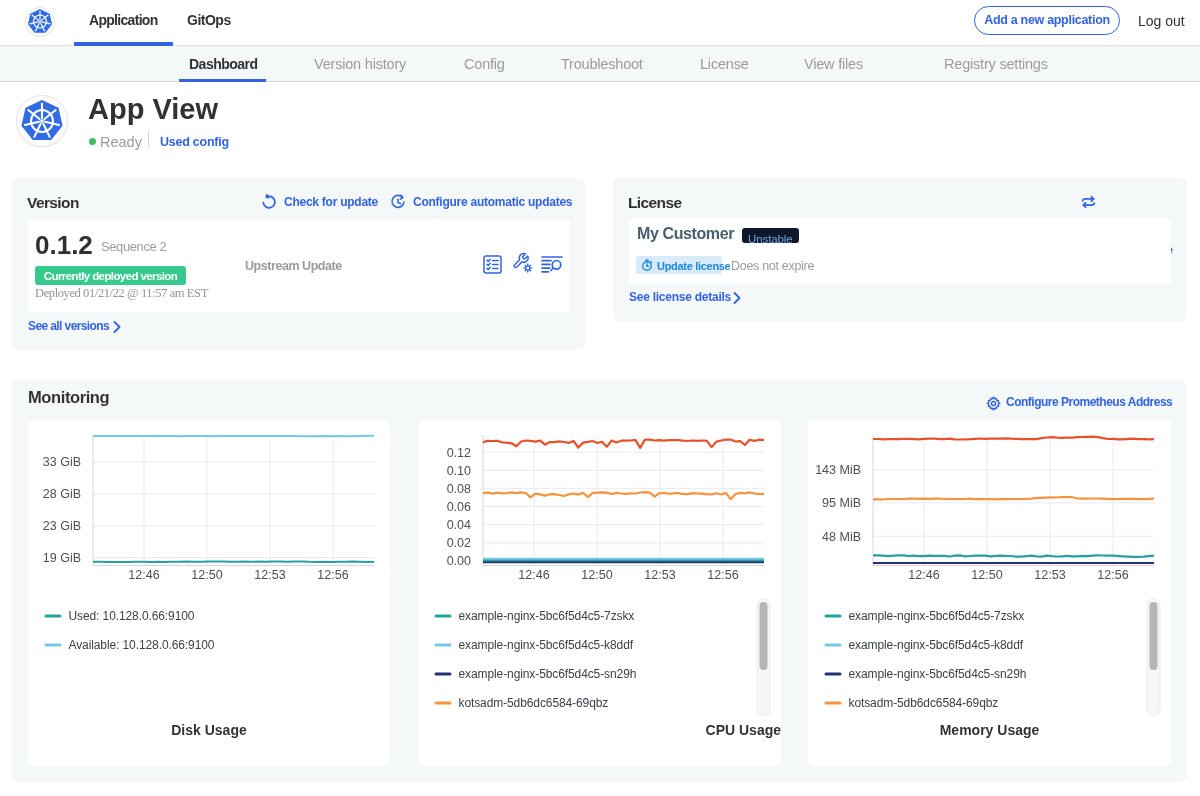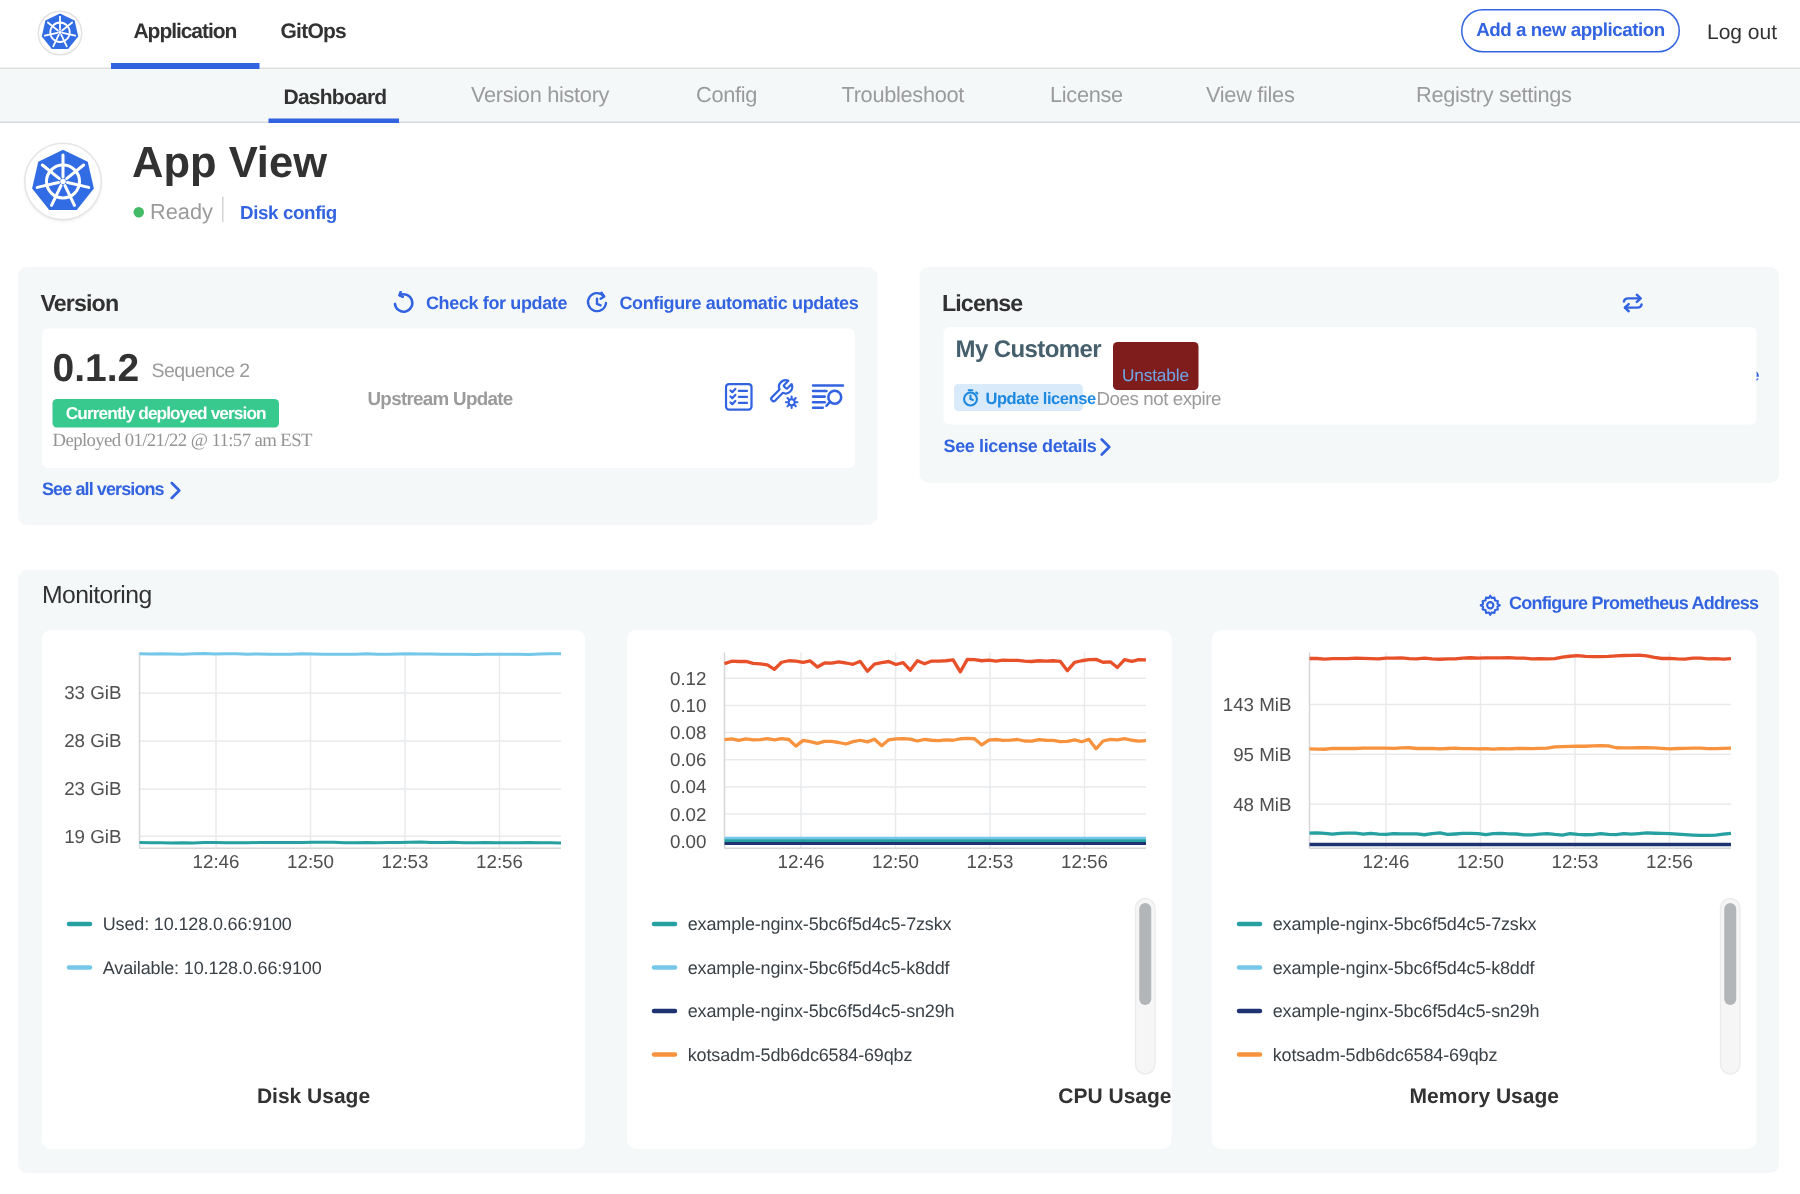--- a/index.html
+++ b/index.html
@@ -56,21 +56,21 @@
   <div class="abs subtab" style="left:944px;">Registry settings</div>
 
   <div class="abs" style="left:16px;top:95px;width:52px;height:52px;border-radius:50%;background:#fff;border:1px solid #e5e5e5;box-shadow:0 1px 2px rgba(0,0,0,.06);"></div>
   <svg class="abs" style="left:20px;top:98px;" width="44" height="46">
       <use href="#k8s"></use>
     </svg>
   <div class="abs" style="left:88px;top:93px;font-size:29px;font-weight:bold;color:#323232;">App View</div>
   <div class="abs" style="left:89px;top:138px;width:7px;height:7px;border-radius:50%;background:#44bb66;"></div>
   <div class="abs" style="left:100px;top:134px;font-size:14.5px;color:#9b9b9b;">Ready</div>
   <div class="abs" style="left:148px;top:131px;width:1px;height:17px;background:#d4d4d4;"></div>
-  <div class="abs" style="left:160px;top:135px;font-size:12.5px;font-weight:bold;color:#3263e0;letter-spacing:-0.25px;">Disk config</div>
+  <div class="abs" style="left:160px;top:135px;font-size:12.5px;font-weight:bold;color:#3263e0;letter-spacing:-0.25px;">Used config</div>
 
   <div class="abs" style="left:12px;top:178px;width:573px;height:172px;background:#f5f8f9;border-radius:6px;"></div>
   <div class="abs cardtitle" style="left:27px;top:194px;">Version</div>
   <svg class="abs" style="left:261px;top:194px;" width="16" height="16" viewBox="0 0 16 16" fill="none" stroke="#3263e0" stroke-width="1.7" stroke-linecap="round">
     <g transform="translate(16,0) scale(-1,1)">
         <path d="M13.7 8.6 A5.8 5.8 0 1 1 10.5 2.8"></path>
     <polyline points="9.9,0.7 10.7,2.9 8.5,3.8" stroke-linejoin="round"></polyline>
       </g>
   </svg>
   <div class="abs bluelink" style="left:284px;top:195px;">Check for update</div>
@@ -128,38 +128,38 @@
   <div class="abs cardtitle" style="left:628px;top:194px;">License</div>
   <svg class="abs" style="left:1080px;top:194px;" width="17" height="16" viewBox="0 0 17 16" fill="none" stroke="#3263e0" stroke-width="1.6" stroke-linecap="round" stroke-linejoin="round">
     <path d="M13.4 4.9 H5.4 C3.8 4.9 2.8 6 2.6 7"></path>
     <polyline points="11.2,2.5 13.8,4.9 11.2,7.3"></polyline>
     <path d="M3.6 11.1 H11.6 C13.2 11.1 14.2 10 14.4 9"></path>
     <polyline points="5.8,8.7 3.2,11.1 5.8,13.5"></polyline>
   </svg>
   <div class="abs bluelink" style="left:1103px;top:195px;margin-top:48px;">Sync license</div>
   <div class="abs" style="left:629px;top:218px;width:542px;height:65px;background:#fff;border-radius:4px;"></div>
   <div class="abs" style="left:637px;top:225px;font-size:16px;font-weight:bold;color:#45606c;letter-spacing:-0.4px;">My Customer</div>
-  <div class="abs" style="left:742px;top:228px;height:15px;background:#7f1d1d;border-radius:3px;font-size:11.5px;color:#6fa8e8;line-height:15px;padding:16px 6px;letter-spacing:-0.1px;">Unstable</div>
+  <div class="abs" style="left:742px;top:228px;height:15px;background:#0f172a;border-radius:3px;font-size:11.5px;color:#6fa8e8;line-height:15px;padding:4px 6px;letter-spacing:-0.1px;">Unstable</div>
   <div class="abs" style="left:636px;top:256px;width:86px;height:18px;background:#d9eafa;border-radius:3px;"></div>
   <svg class="abs" style="left:641px;top:259px;" width="12" height="13" viewBox="0 0 12 13" fill="none" stroke="#1d88e0" stroke-width="1.4" stroke-linecap="round">
     <circle cx="6" cy="7" r="4.3"></circle>
     <line x1="6" y1="7" x2="6" y2="4.7"></line>
       <line x1="6" y1="7" x2="7.6" y2="7.6"></line>
     <line x1="4.8" y1="1.2" x2="7.2" y2="1.2"></line>
       <line x1="9.8" y1="2.6" x2="10.6" y2="3.4"></line>
   </svg>
   <div class="abs" style="left:657px;top:260px;font-size:11px;font-weight:bold;color:#1d88e0;letter-spacing:-0.3px;">Update license</div>
   <div class="abs" style="left:731px;top:259px;font-size:12.5px;color:#9b9b9b;letter-spacing:-0.3px;">Does not expire</div>
   <div class="abs bluelink" style="left:629px;top:290px;">See license details</div>
   <svg class="abs" style="left:733px;top:292px;" width="8" height="12" viewBox="0 0 8 12" fill="none" stroke="#3263e0" stroke-width="1.8" stroke-linecap="round" stroke-linejoin="round">
       <polyline points="1.5,1 6.5,6 1.5,11"></polyline>
     </svg>
 
   <div class="abs" style="left:12px;top:380px;width:1174px;height:402px;background:#f5f8f9;border-radius:6px;"></div>
-  <div class="abs" style="left:28px;top:388px;font-size:16.5px;font-weight:normal;color:#323232;letter-spacing:-0.4px;">Monitoring</div>
+  <div class="abs" style="left:28px;top:388px;font-size:16.5px;font-weight:bold;color:#323232;letter-spacing:-0.4px;">Monitoring</div>
   <svg class="abs" style="left:986px;top:396px;" width="15" height="15" viewBox="0 0 16 16" fill="none" stroke="#3263e0" stroke-width="1.5" stroke-linecap="round" stroke-linejoin="round">
     <circle cx="8" cy="8" r="2.2"></circle>
     <path d="M8 1.2 l1 1.7 2-.3 .4 2 2 .4-.3 2 1.7 1-1.7 1 .3 2-2 .4-.4 2-2-.3-1 1.7-1-1.7-2 .3-.4-2-2-.4 .3-2-1.7-1 1.7-1-.3-2 2-.4 .4-2 2 .3z"></path>
   </svg>
   <div class="abs" style="left:1006px;top:395px;font-size:12px;font-weight:bold;color:#3263e0;letter-spacing:-0.5px;">Configure Prometheus Address</div>
 <div class="abs" style="left:28px;top:420px;width:362px;height:346px;background:#fff;border-radius:6px;"></div>
   <svg class="abs" style="left:28px;top:420px;" width="362" height="346" font-family="Liberation Sans, sans-serif">
       <line x1="65" y1="42" x2="346" y2="42" stroke="#e9eaec"></line>
       <line x1="65" y1="74" x2="346" y2="74" stroke="#e9eaec"></line>
       <line x1="65" y1="106" x2="346" y2="106" stroke="#e9eaec"></line>

